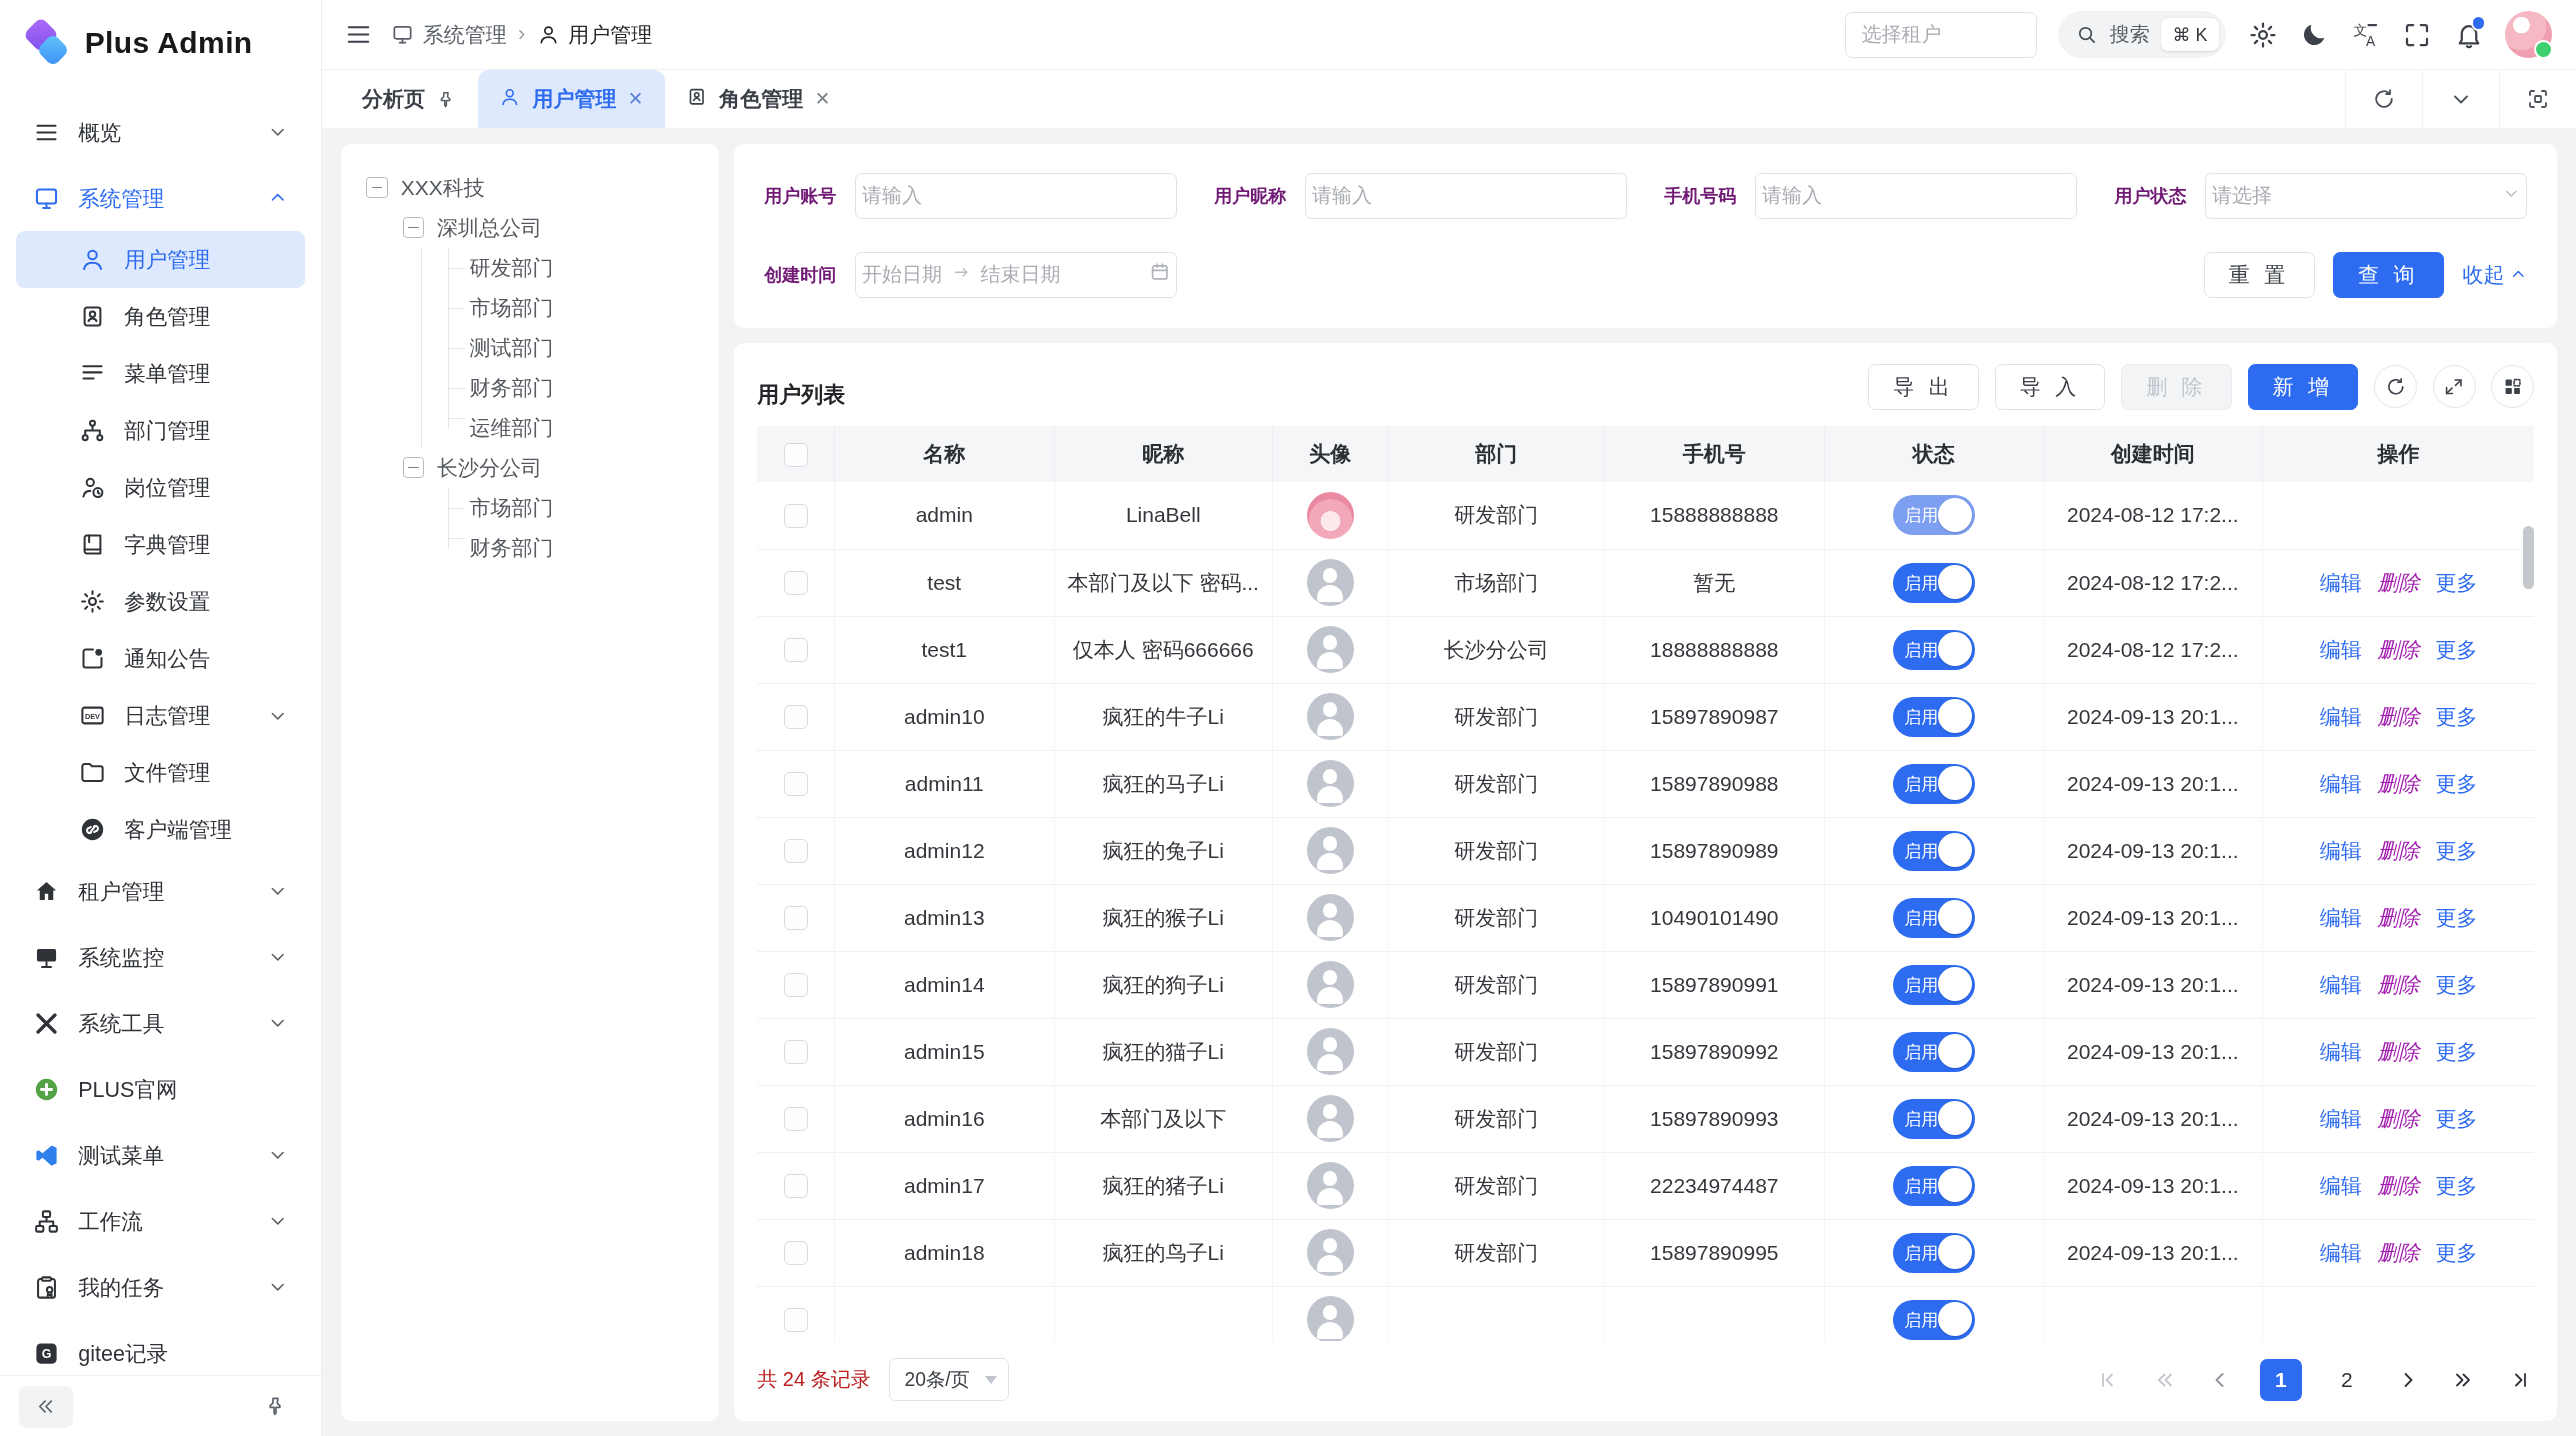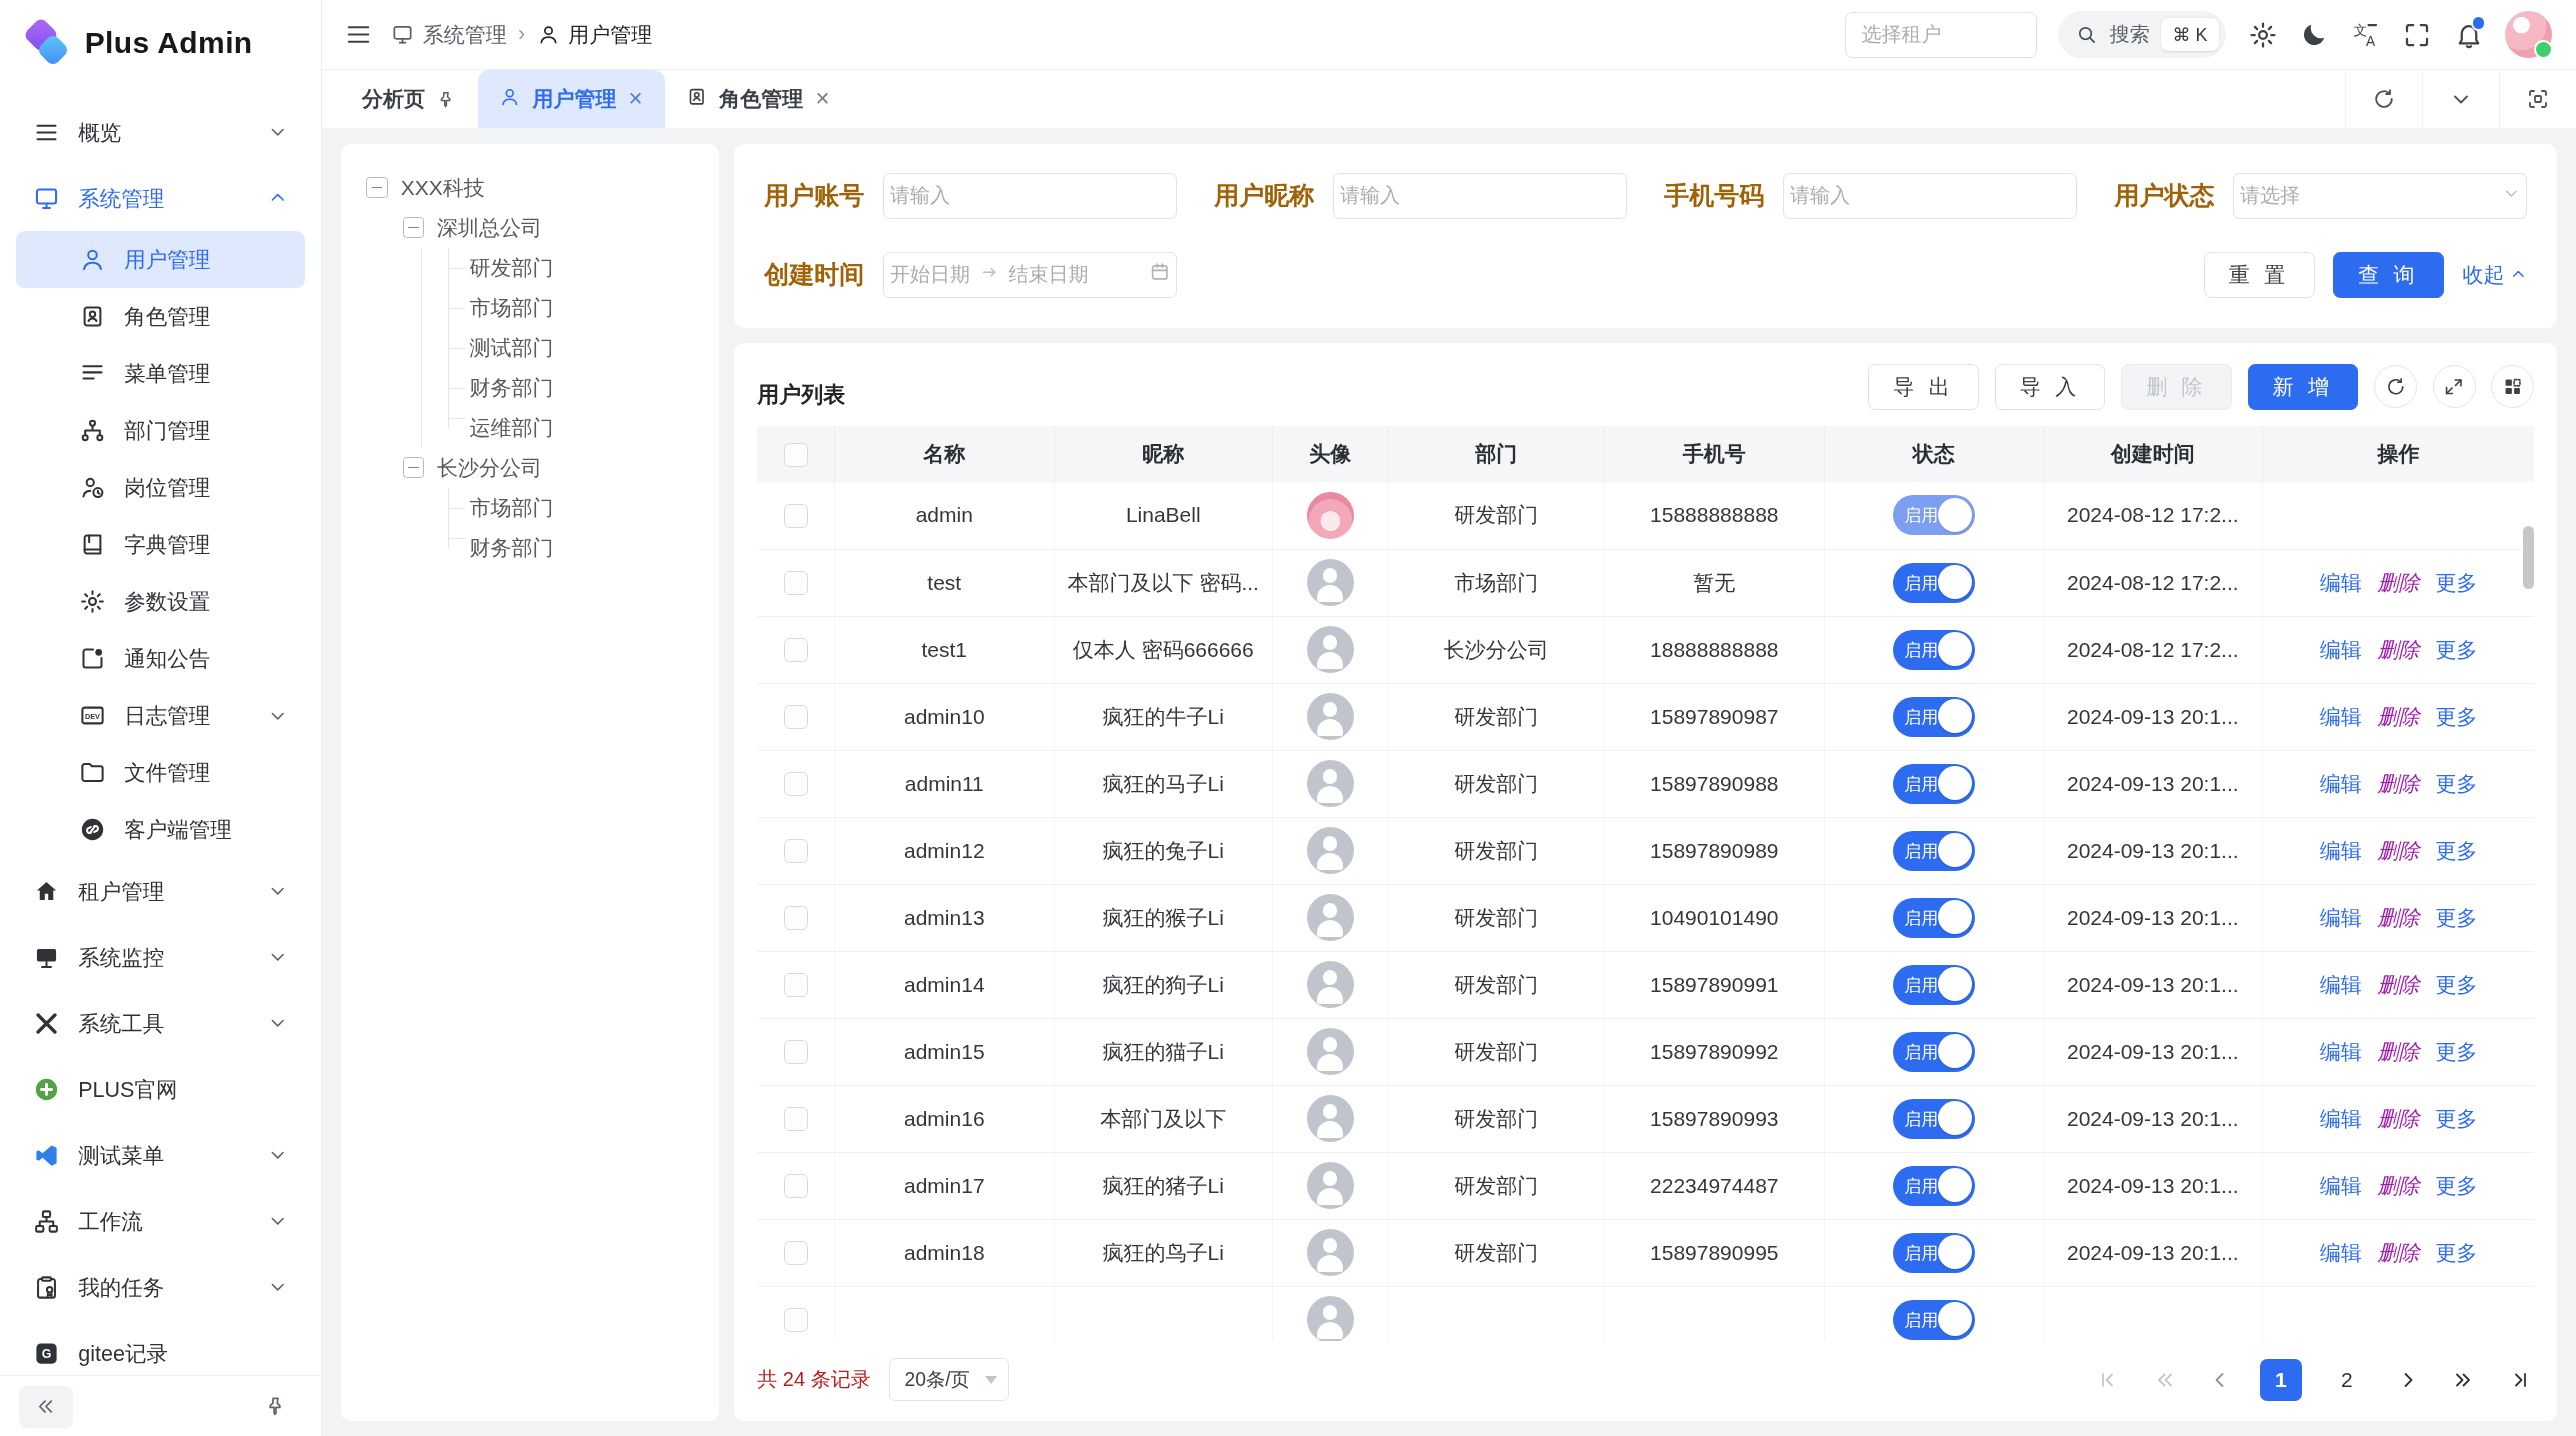--- a/index.html
+++ b/index.html
@@ -75,21 +75,21 @@
   .tree-elbow { position:absolute; width:1.4px; background:#e3e5e9; top:0; bottom:0; }
   .tree-elbow.half { bottom:50%; }
   .tree-elbow::after { content:""; position:absolute; top:50%; left:0; width:17px; height:1.4px; background:#e3e5e9; }
 
   .right-col { flex:1; display:flex; flex-direction:column; gap:15.7px; min-width:0; }
 
   
   .filter-card { background:#fff; border-radius:10px; padding:29px 30px 30px; flex:none; }
   .filter-grid { display:grid; grid-template-columns:repeat(4,1fr); column-gap:37px; row-gap:33px; }
   .field { display:flex; align-items:center; gap:18.6px; min-width:0; }
-  .field-label { font-size:25px; font-weight:700; color:#a16207; white-space:nowrap;font-family:Liberation Serif, serif; }
+  .field-label { font-size:18px; font-weight:700; color:#701a75; white-space:nowrap;font-family:Liberation Serif, serif; }
   .f-input { flex:1; height:46px; border:1.4px solid #dfe2e8; border-radius:6.4px; display:flex; align-items:center; padding:0 6px; font-size:20px; color:#aaadb4; min-width:0; background:#fff; cursor:text; }
   .f-input .ph { overflow:hidden; white-space:nowrap; }
   .f-select { cursor:pointer; }
   .f-select .sel-arrow { margin-left:auto; color:#b9bcc3; }
   .f-select .sel-arrow svg { width:18.6px; height:18.6px; }
   .f-range { gap:10px; }
   .f-range .r-sep { color:#b9bcc3; }
   .f-range .r-sep svg { width:18.6px; height:18.6px; }
   .f-range .r-cal { margin-left:auto; color:#b0b3ba; }
   .f-range .r-cal svg { width:21.5px; height:21.5px; }

